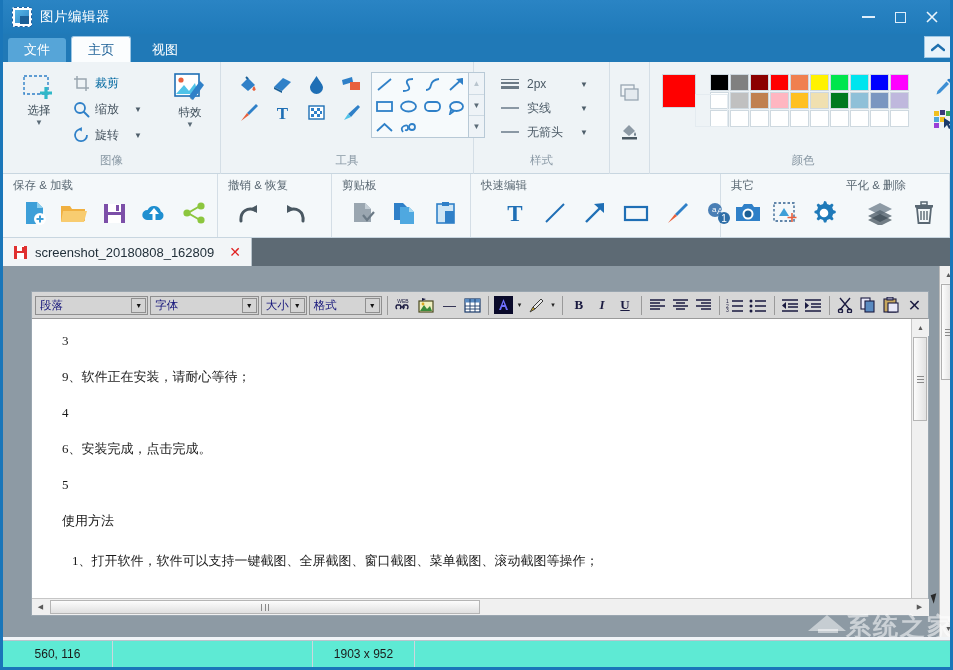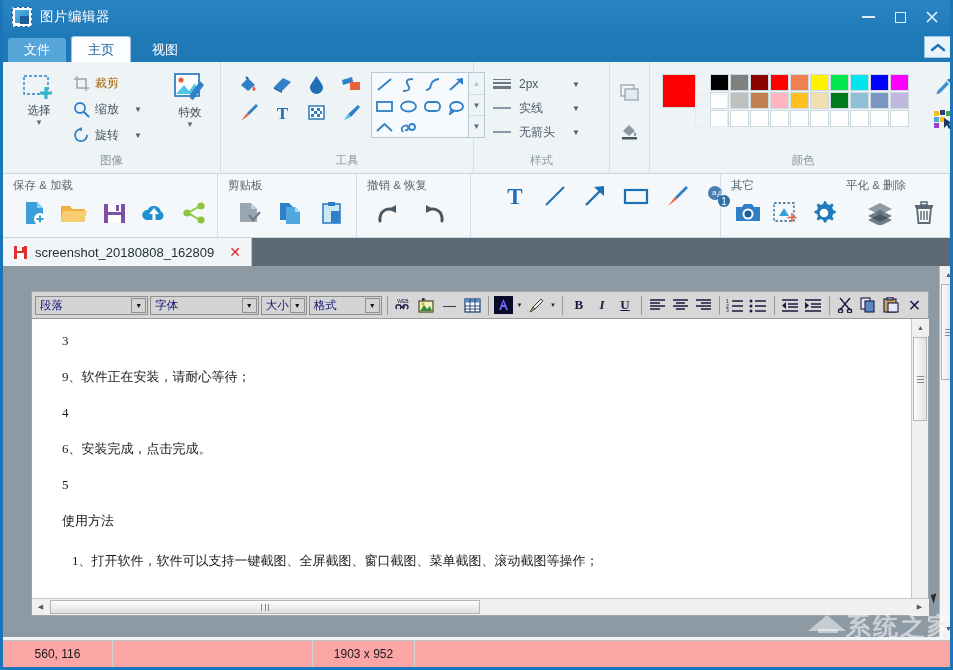--- a/index.html
+++ b/index.html
@@ -102,21 +102,21 @@
     min-width: 44px;
   }
   .tile-label { font-size: 11.5px; color: #3a4a56; margin-top: 1px; }
   .tile-caret { font-size: 8px; color: #5b6b77; line-height: 9px; }
 
   .smallrow {
     display: flex; align-items: center; gap: 5px; height: 26px;
     padding: 0 4px; cursor: pointer; border-radius: 2px;
   }
   .smallrow .lbl { font-size: 12px; color: #44525e; min-width: 34px; }
-  .smallrow .lbl.dim { color: #a16207; }
+  .smallrow .lbl.dim { color: #0369a1; }
   .caret { font-size: 8px; color: #4e5e6a; }
   .ticon {
     width: 26px; height: 24px; display: flex; align-items: center; justify-content: center;
     cursor: pointer; border-radius: 2px;
   }
 
   .shapebox {
     width: 98px; height: 66px; border: 1px solid #b8c9d6; background: #f6fafc;
     display: grid; grid-template-columns: repeat(4, 1fr); grid-auto-rows: 22px;
     overflow: hidden;
@@ -128,21 +128,21 @@
   }
   .ssbtn {
     flex: 1; display: flex; align-items: center; justify-content: center;
     font-size: 8px; color: #5b6b77; cursor: pointer;
     border-bottom: 1px solid #cfdbe4;
   }
   .ssbtn:last-child { border-bottom: none; }
   .ssbtn.dis { color: #b9c5ce; }
 
   
-  .styleline { display: flex; align-items: center; gap: 7px; height: 24px; padding: 0 8px; cursor: pointer; }
+  .styleline { display: flex; align-items: center; gap: 7px; height: 24px; padding: 0 16px; cursor: pointer; }
   .sl-prev { width: 20px; display: flex; flex-direction: column; gap: 2px; align-items: center; }
   .sl-txt { font-size: 12px; color: #4b5a66; min-width: 46px; }
 
   
   .curcolor {
     width: 34px; height: 34px; background: #ff0000;
     border: 1px solid #cfd9e0; cursor: pointer;
   }
   .curcolor-wrap { position: relative; width: 66px; height: 56px; }
   .curcolor-shadow {
@@ -289,21 +289,21 @@
   .cursor-arrow {
     position: absolute; right: 18px; bottom: 34px;
     width: 0; height: 0; pointer-events: none;
     border-left: 6px solid #2a2a2a; border-bottom: 9px solid transparent;
     transform: rotate(-20deg);
   }
 
   
   .statusbar {
     position: absolute; left: 0; bottom: 0; width: 947px; height: 27px;
-    background: #fca5a5; border-top: 1px solid #b9c5cd;
+    background: #5eead4; border-top: 1px solid #b9c5cd;
     display: flex; align-items: center;
   }
   .st-cell {
     height: 27px; display: flex; align-items: center; justify-content: center;
     border-right: 1px solid #cdd6dd; font-size: 12px; color: #1b1b1b;
   }
 </style>
 </head>
 <body>
 
@@ -673,20 +673,38 @@
           <svg width="26" height="24" viewBox="0 0 26 24">
             <path d="M19 5 L7 12 L19 19" stroke="#8cc63e" stroke-width="2" fill="none"></path>
             <circle cx="20" cy="5" r="3.6" fill="#8cc63e"></circle>
             <circle cx="6" cy="12" r="3.6" fill="#8cc63e"></circle>
             <circle cx="20" cy="19" r="3.6" fill="#8cc63e"></circle>
           </svg>
         </div>
       </div>
     </div>
 
+    <div class="r2group" style="width:114px;">
+      <div class="r2title">撤销 &amp; 恢复</div>
+      <div class="r2icons" style="gap:16px;padding-left:8px;">
+        <div class="r2ic">
+          <svg width="26" height="22" viewBox="0 0 26 22">
+            <path d="M4 19 C3 9 11 5 18 8" stroke="#4a5862" stroke-width="3" fill="none" stroke-linecap="round"></path>
+            <path d="M20 3 L20 11 L13 7 Z" fill="#4a5862"></path>
+          </svg>
+        </div>
+        <div class="r2ic">
+          <svg width="26" height="22" viewBox="0 0 26 22">
+            <path d="M22 19 C23 9 15 5 8 8" stroke="#4a5862" stroke-width="3" fill="none" stroke-linecap="round"></path>
+            <path d="M6 3 L6 11 L13 7 Z" fill="#4a5862"></path>
+          </svg>
+        </div>
+      </div>
+    </div>
+
     <div class="r2group" style="width:139px;">
       <div class="r2title">剪贴板</div>
       <div class="r2icons" style="gap:14px;padding-left:8px;">
         <div class="r2ic">
           <svg width="25" height="24" viewBox="0 0 25 24">
             <path d="M3 2 H14 L20 8 V21 H3 Z" fill="#9aa6b0"></path>
             <path d="M14 2 V8 H20 Z" fill="#c4ced6"></path>
             <path d="M12 14 L16 19 L23 11" stroke="#6b7a86" stroke-width="2.2" fill="none"></path>
           </svg>
         </div>
@@ -700,39 +718,22 @@
         <div class="r2ic">
           <svg width="24" height="24" viewBox="0 0 24 24">
             <rect x="3" y="3" width="17" height="19" fill="#cfe6f5" stroke="#2f80c8" stroke-width="1.6"></rect>
             <rect x="8" y="1" width="7" height="4" fill="#2f80c8"></rect>
             <path d="M11 10 H20 V22 H11 Z" fill="#2f80c8"></path>
           </svg>
         </div>
       </div>
     </div>
 
-    <div class="r2group" style="width:114px;">
-      <div class="r2title">撤销 &amp; 恢复</div>
-      <div class="r2icons" style="gap:16px;padding-left:8px;">
-        <div class="r2ic">
-          <svg width="26" height="22" viewBox="0 0 26 22">
-            <path d="M4 19 C3 9 11 5 18 8" stroke="#4a5862" stroke-width="3" fill="none" stroke-linecap="round"></path>
-            <path d="M20 3 L20 11 L13 7 Z" fill="#4a5862"></path>
-          </svg>
-        </div>
-        <div class="r2ic">
-          <svg width="26" height="22" viewBox="0 0 26 22">
-            <path d="M22 19 C23 9 15 5 8 8" stroke="#4a5862" stroke-width="3" fill="none" stroke-linecap="round"></path>
-            <path d="M6 3 L6 11 L13 7 Z" fill="#4a5862"></path>
-          </svg>
-        </div>
-      </div>
-    </div>
-
     <div class="r2group" style="width:250px;">
+      <div class="r2title">快速编辑</div>
       <div class="r2icons" style="gap:16px;padding-left:22px;">
         <div class="r2ic">
           <svg width="24" height="24" viewBox="0 0 24 24">
               <text x="12" y="20" font-size="23" font-family="Liberation Serif, serif" font-weight="bold" fill="#1f6fb5" text-anchor="middle">T</text>
             </svg>
         </div>
         <div class="r2ic">
           <svg width="24" height="24" viewBox="0 0 24 24">
               <path d="M3 21 L21 3" stroke="#1f6fb5" stroke-width="2" fill="none"></path>
             </svg>

